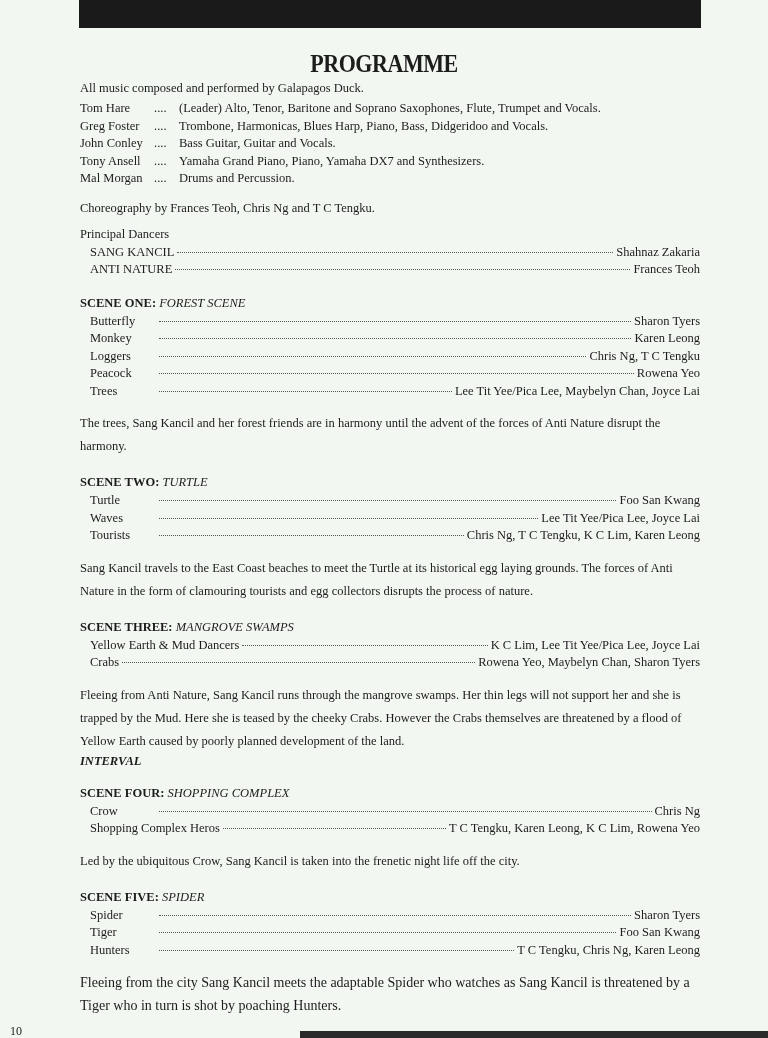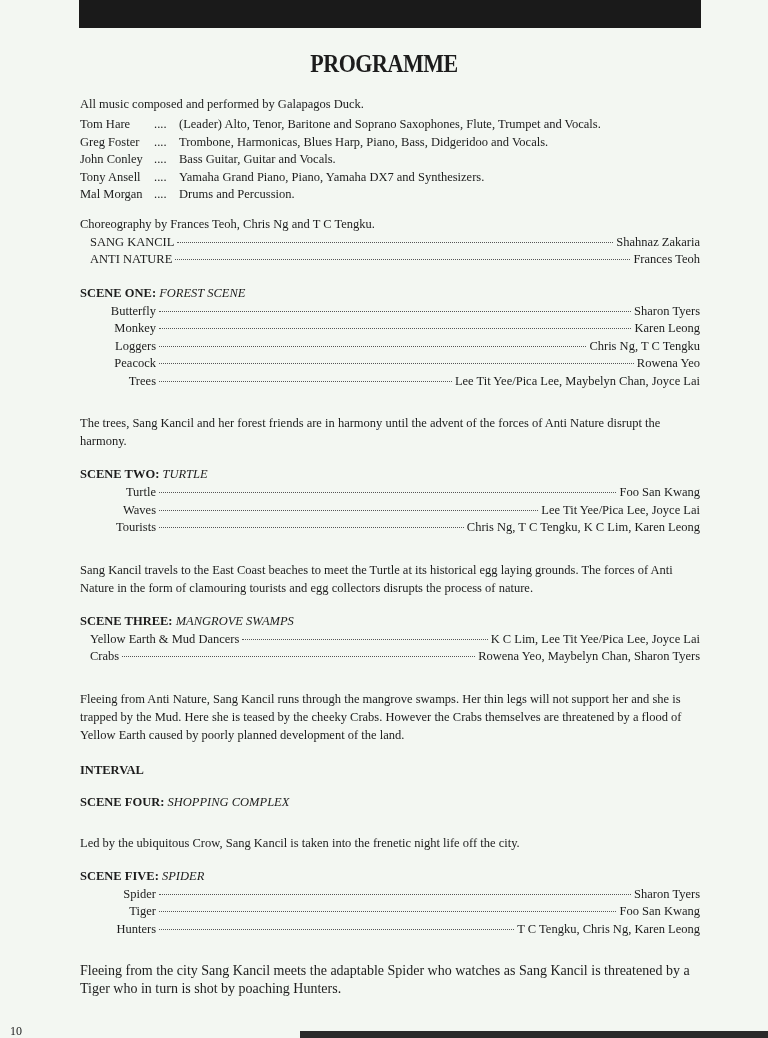--- a/index.html
+++ b/index.html
@@ -8,41 +8,41 @@
     background: #f3f7f2;
     font-family: "Liberation Serif", "DejaVu Serif", serif;
     color: #1c1c1c;
   }
   .top-bar { position: absolute; left: 79px; top: 0; width: 622px; height: 28px; background: #1a1a1a; }
   .bottom-strip { position: absolute; left: 300px; top: 1031px; width: 468px; height: 7px; background: #2a2a2a; }
   .title {
     position: absolute; left: 0; width: 768px; top: 50px; text-align: center;
     font-size: 25px; font-weight: bold; letter-spacing: -0.5px; transform: scaleX(0.88);
   }
-  .content { position: absolute; left: 80px; top: 96px; width: 620px; font-size: 12.5px; line-height: 16px; }
+  .content { position: absolute; left: 80px; top: 80px; width: 620px; font-size: 12.5px; line-height: 16px; }
   .line { white-space: nowrap; }
   .musicians { margin-top: 4px; }
   .musician { display: flex; height: 17.5px; align-items: baseline; }
   .musician .name { width: 74px; }
   .musician .dots { width: 25px; }
   .para { margin-top: 12px; }
   .principal-label { margin-top: 10px; }
   .roles { margin-top: 2px; }
   .role-row { display: flex; align-items: baseline; height: 17.5px; }
   .role-row .role { white-space: nowrap; }
   .role-row .leader {
     flex: 1; margin: 0 3px; border-bottom: 1px dotted #555; height: 1px; transform: translateY(-3px);
   }
   .role-row .cast { white-space: nowrap; }
-  .indent { padding-left: 10px; text-align: right; }
+  .indent { padding-left: 10px; }
   .role-fixed .role { width: 66px; }
   .scene-head { margin-top: 16px; font-weight: bold; }
   .scene-head .sub { font-style: italic; font-weight: normal; }
-  .desc { margin-top: 24px; line-height: 18px; }
-  .interval { margin-top: 18px; font-weight: bold; }
+  .desc { margin-top: 12px; line-height: 23px; }
+  .interval { margin-top: 0; font-weight: bold; font-style: italic; }
   .page-num { position: absolute; left: 10px; top: 1024px; font-size: 12px; }
   .final { font-size: 14px; }
 </style>
 </head>
 <body>
 
 <div class="top-bar"></div>
 
 <div class="title">PROGRAMME</div>
 
@@ -73,20 +73,21 @@
     </div>
     <div class="musician">
       <span class="name">Mal Morgan</span>
       <span class="dots">....</span>
       <span>Drums and Percussion.</span>
     </div>
   </div>
 
   <div class="para">Choreography by Frances Teoh, Chris Ng and T C Tengku.</div>
 
+  <div class="principal-label">Principal Dancers</div>
   <div class="roles indent">
     <div class="role-row">
       <span class="role">SANG KANCIL</span>
       <span class="leader"></span>
       <span class="cast">Shahnaz Zakaria</span>
     </div>
     <div class="role-row">
       <span class="role">ANTI NATURE</span>
       <span class="leader"></span>
       <span class="cast">Frances Teoh</span>
@@ -166,20 +167,32 @@
       </div>
   </div>
   <div class="desc">Fleeing from Anti Nature, Sang Kancil runs through the mangrove swamps. Her thin legs will not support her and she is trapped by the Mud. Here she is teased by the cheeky Crabs. However the Crabs themselves are threatened by a flood of Yellow Earth caused by poorly planned development of the land.</div>
 
   <div class="interval">INTERVAL</div>
 
   <div class="scene-head">
     <span>SCENE FOUR:</span>
     <span class="sub">SHOPPING COMPLEX</span>
   </div>
+  <div class="roles indent">
+    <div class="role-row role-fixed">
+        <span class="role">Crow</span>
+        <span class="leader"></span>
+        <span class="cast">Chris Ng</span>
+      </div>
+    <div class="role-row">
+        <span class="role">Shopping Complex Heros</span>
+        <span class="leader"></span>
+        <span class="cast">T C Tengku, Karen Leong, K C Lim, Rowena Yeo</span>
+      </div>
+  </div>
   <div class="desc">Led by the ubiquitous Crow, Sang Kancil is taken into the frenetic night life off the city.</div>
 
   <div class="scene-head">
     <span>SCENE FIVE:</span>
     <span class="sub">SPIDER</span>
   </div>
   <div class="roles indent role-fixed">
     <div class="role-row">
         <span class="role">Spider</span>
         <span class="leader"></span>

